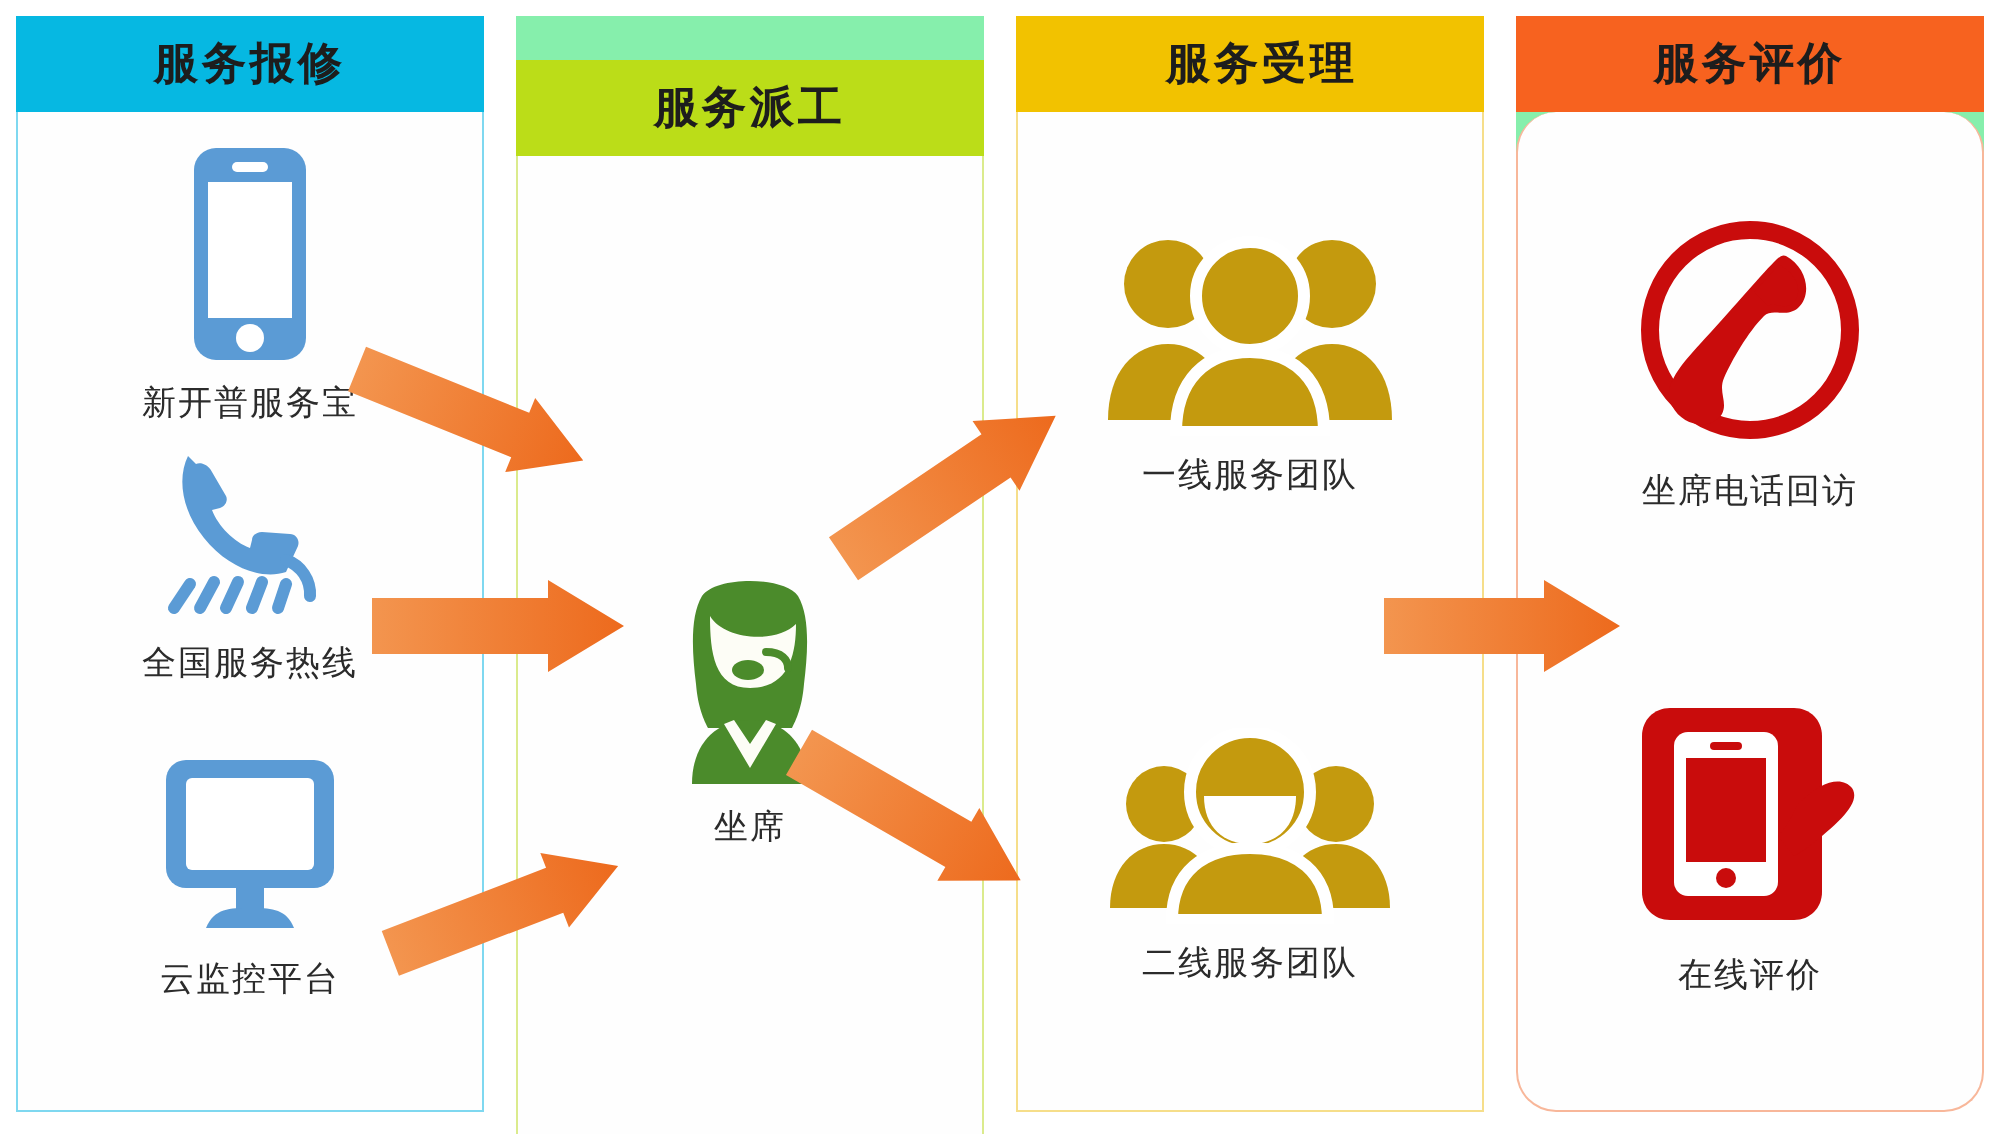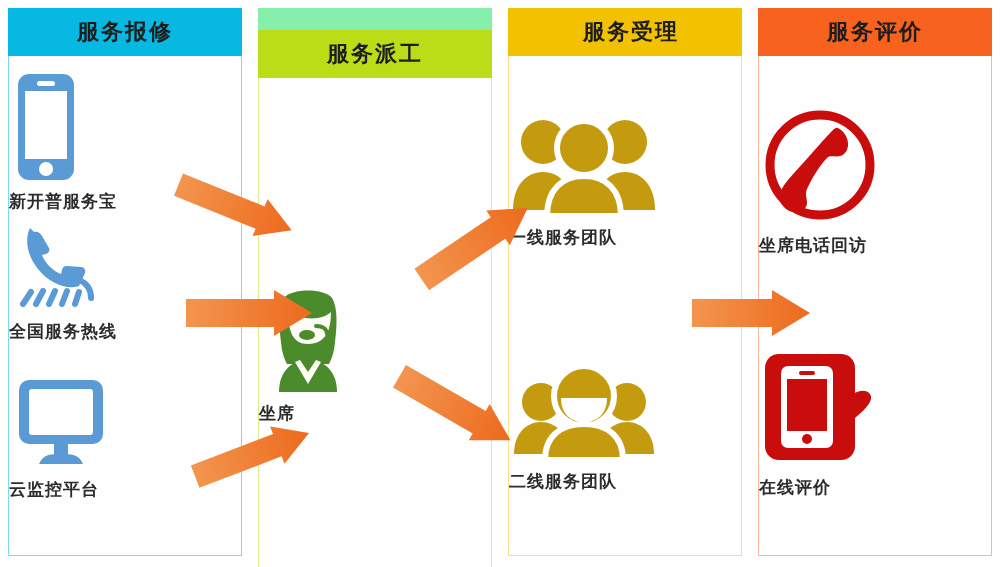--- a/index.html
+++ b/index.html
@@ -38,26 +38,26 @@
   }
 
   
   .c-blue   .col-header{background:#06b8e2;}
   .c-blue   .col-body{border-color:#7fd8f0;}
   .c-green  .col-header{background:#bbdd18;margin-top:22px;}
   .c-green  .col-body{border-color:#dbeb8d;}
   .c-yellow .col-header{background:#f2c200;padding-left:12px;}
   .c-yellow .col-body{border-color:#f6de8a;}
   .c-orange .col-header{background:#f7621f;}
-  .c-orange .col-body{border-color:#f8b79a;}
+  .c-orange .col-body{border-color:#f8b79a;border-radius:20px;}
 
   .node{
     position:absolute;
     width:100%;
-    font-weight:bold;
+    text-align:center;
   }
   .node .glyph{
     display:block;
     margin:0 auto;
     line-height:0;
   }
   .node .caption{
     display:block;
     margin-top:8px;
     font-size:17px;

